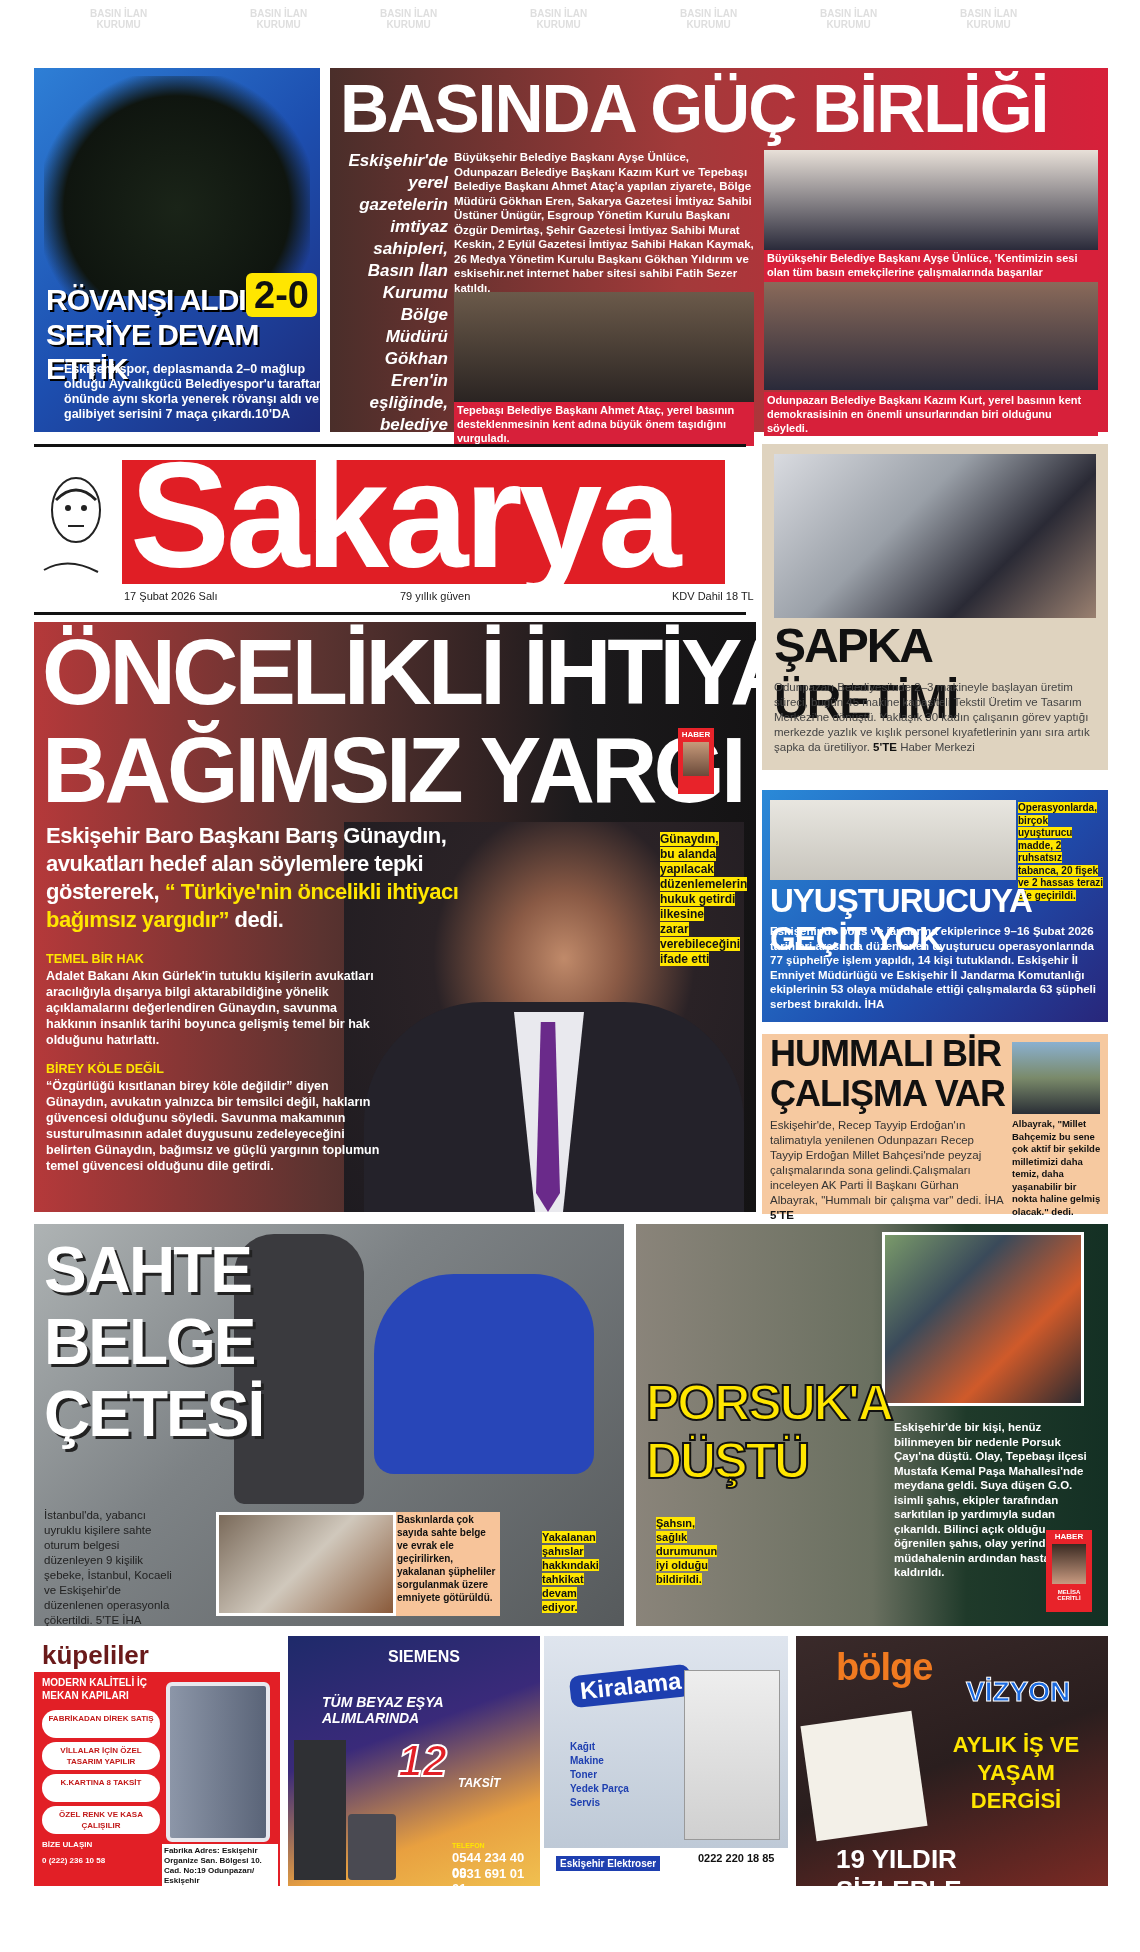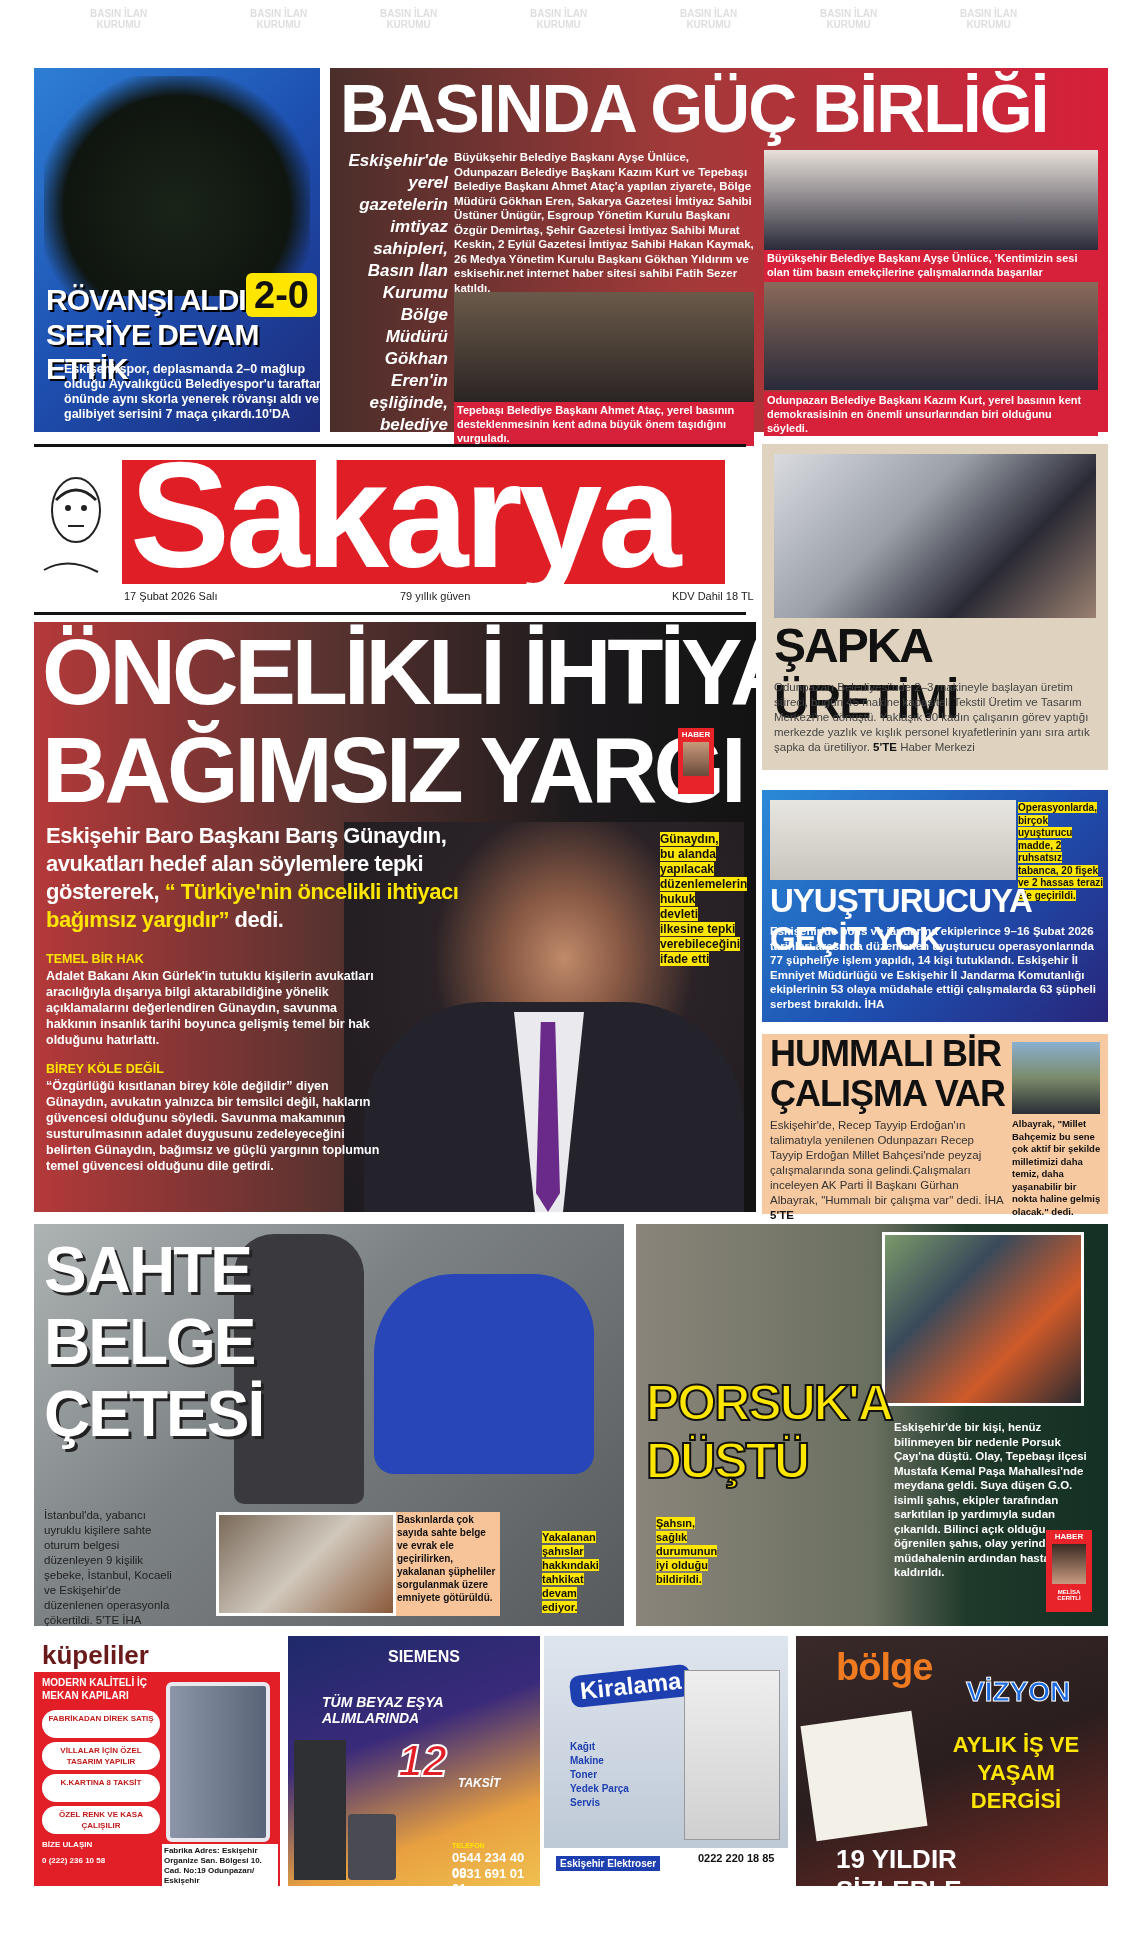--- a/index.html
+++ b/index.html
@@ -169,21 +169,21 @@
   </div>
   <div class="portrait"></div>
   <div class="suit"></div>
   <div class="shirt"></div>
   <div class="tie"></div>
   <div class="sub"><span>Eskişehir Baro Başkanı Barış Günaydın, avukatları hedef alan söylemlere tepki göstererek, </span><span class="hl">“ Türkiye'nin öncelikli ihtiyacı bağımsız yargıdır”</span><span> dedi.</span></div>
   <div class="sec-h" style="top:330px;">TEMEL BİR HAK</div>
   <div class="sec-b" style="top:346px;">Adalet Bakanı Akın Gürlek'in tutuklu kişilerin avukatları aracılığıyla dışarıya bilgi aktarabildiğine yönelik açıklamalarını değerlendiren Günaydın, savunma hakkının insanlık tarihi boyunca gelişmiş temel bir hak olduğunu hatırlattı.</div>
   <div class="sec-h" style="top:440px;">BİREY KÖLE DEĞİL</div>
   <div class="sec-b" style="top:456px;">“Özgürlüğü kısıtlanan birey köle değildir” diyen Günaydın, avukatın yalnızca bir temsilci değil, hakların güvencesi olduğunu söyledi. Savunma makamının susturulmasının adalet duygusunu zedeleyeceğini belirten Günaydın, bağımsız ve güçlü yargının toplumun temel güvencesi olduğunu dile getirdi.</div>
-  <div class="quote"><span>Günaydın, bu alanda yapılacak düzenlemelerin hukuk devleti ilkesine tepki verebileceğini ifade etti</span></div>
+  <div class="quote"><span>Günaydın, bu alanda yapılacak düzenlemelerin hukuk getirdi ilkesine zarar verebileceğini ifade etti</span></div>
 </div>
 
 <div id="hat" class="abs">
   <div class="ph"></div>
   <div class="t">ŞAPKA ÜRETİMİ</div>
   <div class="b"><span>Odunpazarı Belediyesi'nde 2–3 makineyle başlayan üretim süreci, bugün 45 makine kapasiteli Tekstil Üretim ve Tasarım Merkezi'ne dönüştü. Yaklaşık 30 kadın çalışanın görev yaptığı merkezde yazlık ve kışlık personel kıyafetlerinin yanı sıra artık şapka da üretiliyor.</span> <b style="color:#111">5'TE</b> <span>Haber Merkezi</span></div>
 </div>
 
 <div id="drug" class="abs">
   <div class="ph"></div>

